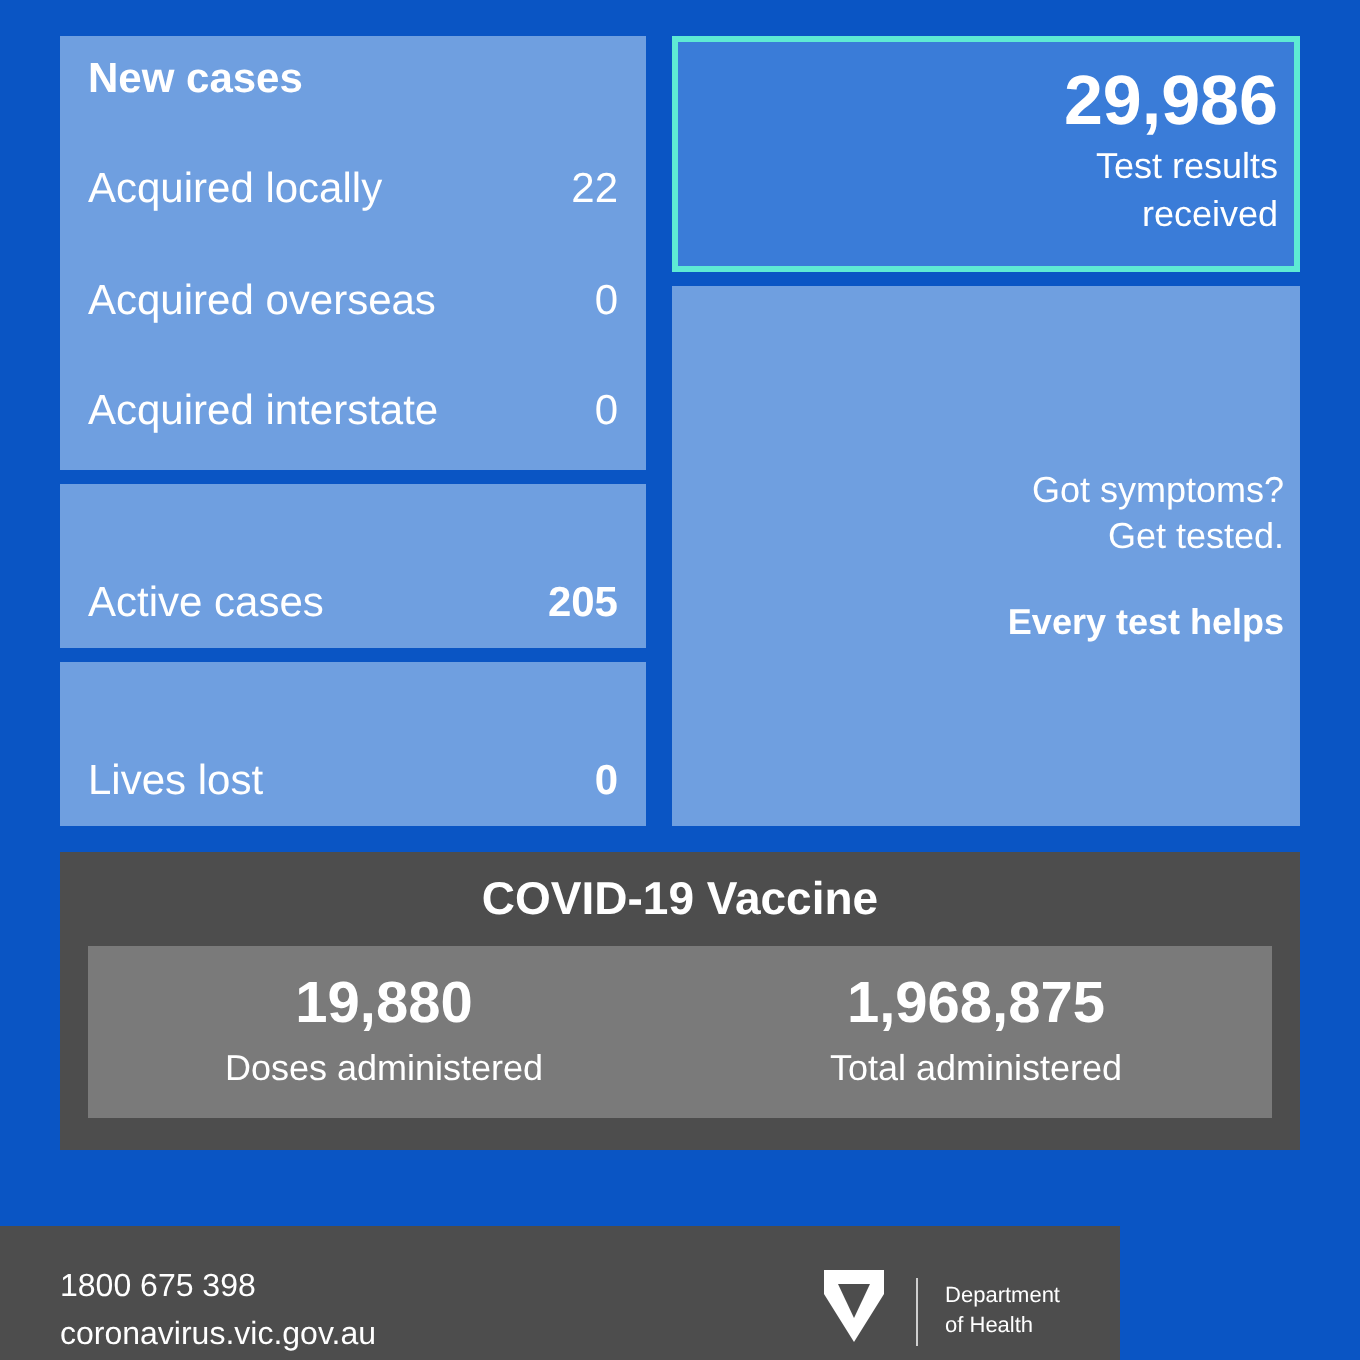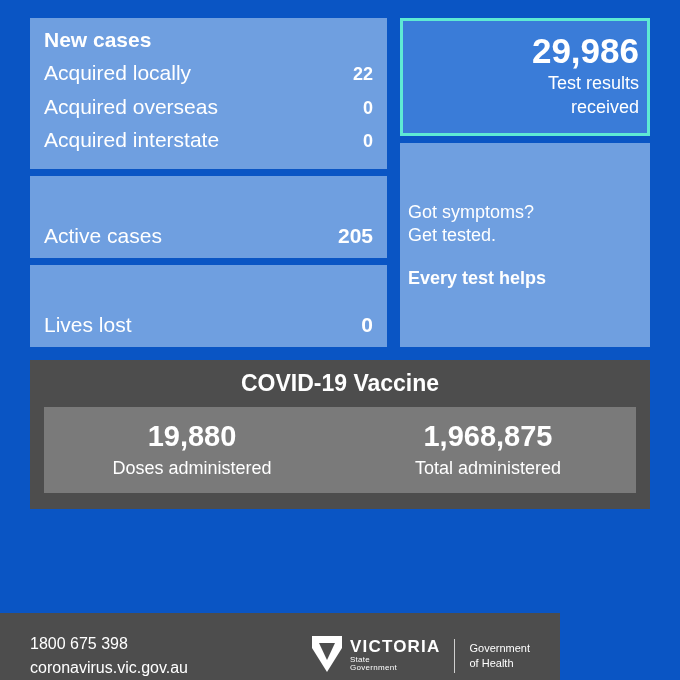--- a/index.html
+++ b/index.html
@@ -49,21 +49,21 @@
 
   
   .stats-area {
     display: flex;
     gap: 13px;
     padding: 0 30px;
     margin-top: 18px;
     box-sizing: border-box;
   }
   .left-col {
-    width: 357px;
+    width: 293px;
     display: flex;
     flex-direction: column;
     gap: 7px;
     border-radius: 23px;
   }
   .right-col {
     flex: 1;
     display: flex;
     flex-direction: column;
     gap: 7px;
@@ -86,22 +86,23 @@
     display: flex;
     align-items: baseline;
     justify-content: space-between;
     font-size: 21px;
     line-height: 1.6;
   }
   .row .label {
     font-weight: normal;
   }
   .row .value {
-    font-weight: bold;
-    font-size: 18px;
+    font-weight: normal;
+    font-size: 21px;
+    margin-top: 22px;
   }
 
   .simple-panel {
     padding: 8px 14px 10px 14px;
     display: flex;
     align-items: baseline;
     justify-content: space-between;
   }
   .simple-panel .label {
     font-size: 21px;
@@ -124,21 +125,21 @@
     font-weight: bold;
     line-height: 1.15;
   }
   .tests-caption {
     font-size: 18px;
     line-height: 1.22;
     margin-top: 2px;
   }
   .symptoms-panel {
     background: #6f9fe0;
-    text-align: left;
+    text-align: right;
     padding: 12px 8px 12px 8px;
     flex: 1;
     display: flex;
     flex-direction: column;
     justify-content: center;
   }
   .symptoms-line {
     font-size: 18px;
     line-height: 1.3;
   }
@@ -311,27 +312,22 @@
     </div>
 
     <div class="footer-logo">
       <div class="logo-mark">
         <span>
           <svg width="34" height="40" viewBox="0 0 34 40" aria-hidden="true">
             <path d="M2 2 L32 2 L32 14 L17 38 L2 14 Z" fill="#ffffff"></path>
             <path d="M9 9 L25 9 L17 26 Z" fill="#4d4d4d"></path>
           </svg>
         </span>
-        <div class="logo-text-block">
-          <div class="logo-victoria">VICTORIA</div>
-          <div class="logo-state">State</div>
-          <div class="logo-state">Government</div>
-        </div>
       </div>
       <div class="logo-divider"></div>
       <div class="dept-text">
-        <div>Government</div>
+        <div>Department</div>
         <div>of Health</div>
       </div>
     </div>
   </div>
 
 </div>
 
 </body></html>

